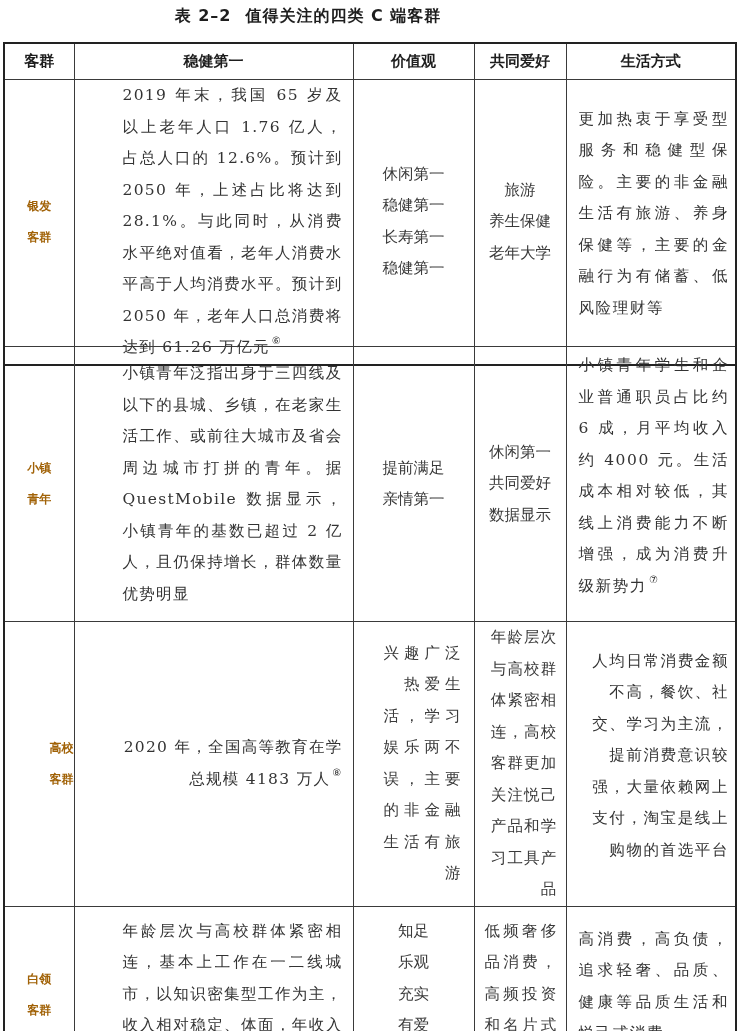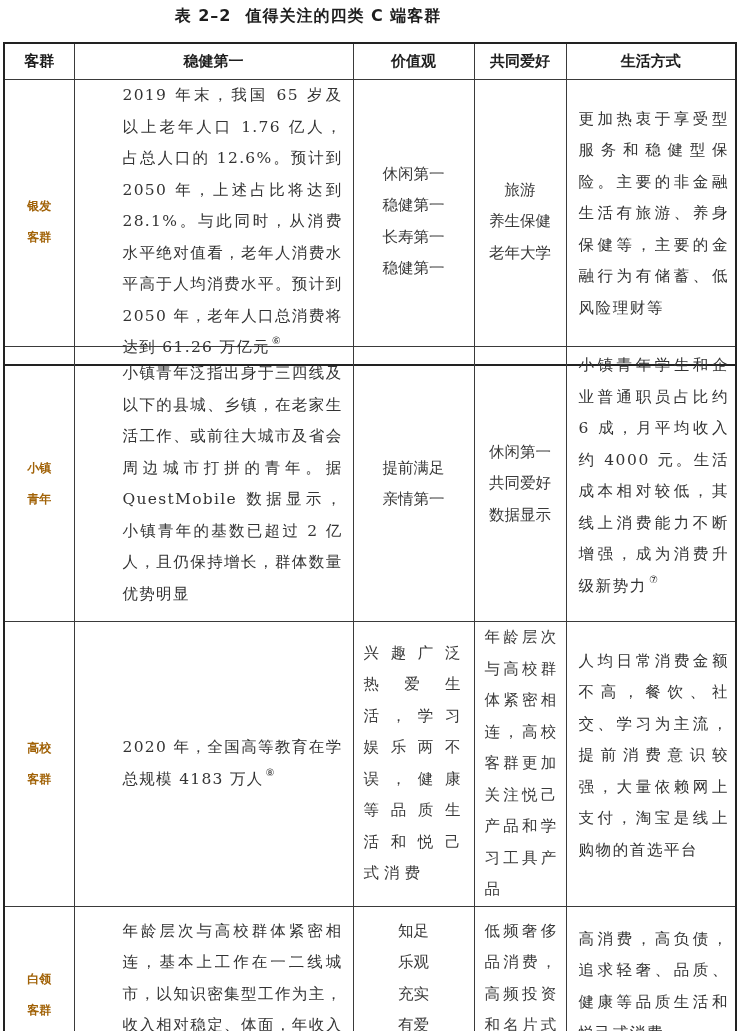--- a/index.html
+++ b/index.html
@@ -95,21 +95,21 @@
     .spaced { letter-spacing: 5px; }
     sup {
       font-size: 10px;
       line-height: 0;
       vertical-align: 8px;
       margin-left: 2px;
     }
 
     .r1 td { height: 262px; }
     .r2 td { height: 258px; }
-    .r3 td { height: 257px; }
+    .r3 td { height: 257px; text-align: right; }
     .r4 td { height: 160px; }
   </style>
 </head>
 <body>
 
 <div class="caption">
   <span class="num">表 2–2</span><span>值得关注的四类 C 端客群</span>
 </div>
 
 <table class="tbl-top">
@@ -175,21 +175,21 @@
       <span>数据显示</span>
     </td>
     <td class="lifestyle"><span>小镇青年学生和企业普通职员占比约 6 成，月平均收入约 4000 元。生活成本相对较低，其线上消费能力不断增强，成为消费升级新势力</span><sup>⑦</sup></td>
   </tr>
   <tr class="r3">
     <td class="group-name">
       <span>高校</span>
       <span>客群</span>
     </td>
     <td class="reason"><span>2020 年，全国高等教育在学总规模 4183 万人</span><sup>⑧</sup></td>
-    <td class="justified-block spaced">兴趣广泛热爱生活，学习娱乐两不误，健康等品质生活和悦己式消费</td>
+    <td class="justified-block spaced">兴趣广泛热爱生活，学习娱乐两不误，主要的非金融生活有旅游</td>
     <td class="justified-block">年龄层次与高校群体紧密相连，高校客群更加关注悦己产品和学习工具产品</td>
     <td class="lifestyle">人均日常消费金额不高，餐饮、社交、学习为主流，提前消费意识较强，大量依赖网上支付，淘宝是线上购物的首选平台</td>
   </tr>
   <tr class="r4">
     <td class="group-name">
       <span>白领</span>
       <span>客群</span>
     </td>
     <td class="reason">年龄层次与高校群体紧密相连，基本上工作在一二线城市，以知识密集型工作为主，收入相对稳定、体面，年收入在 20 万元以上</td>
     <td class="values">

